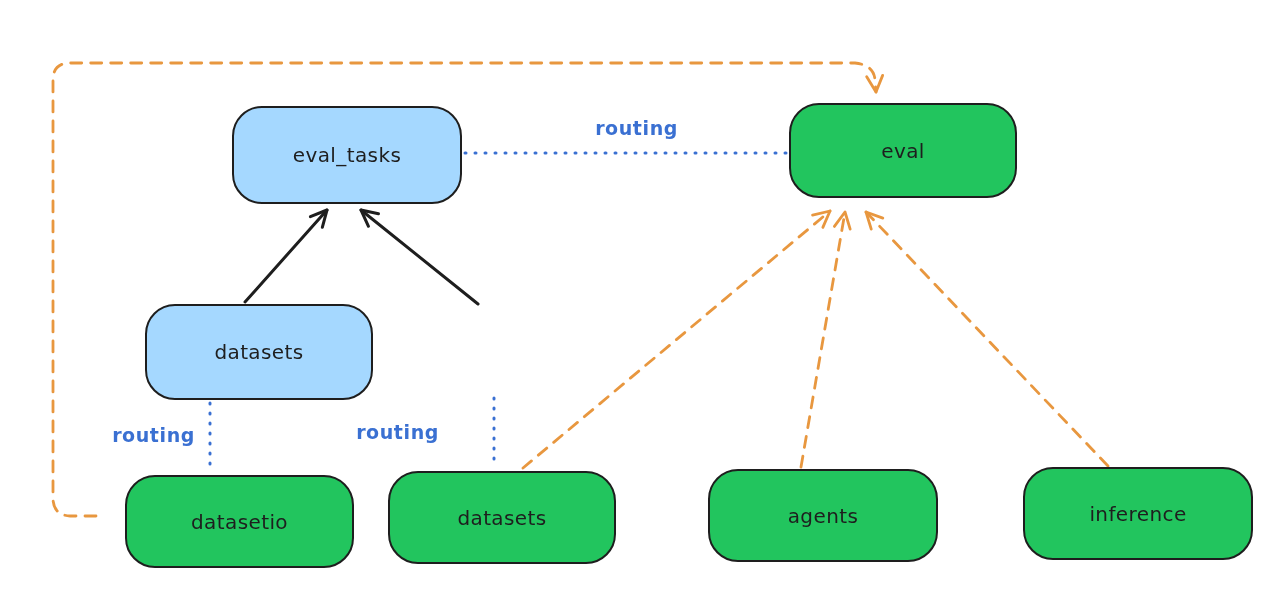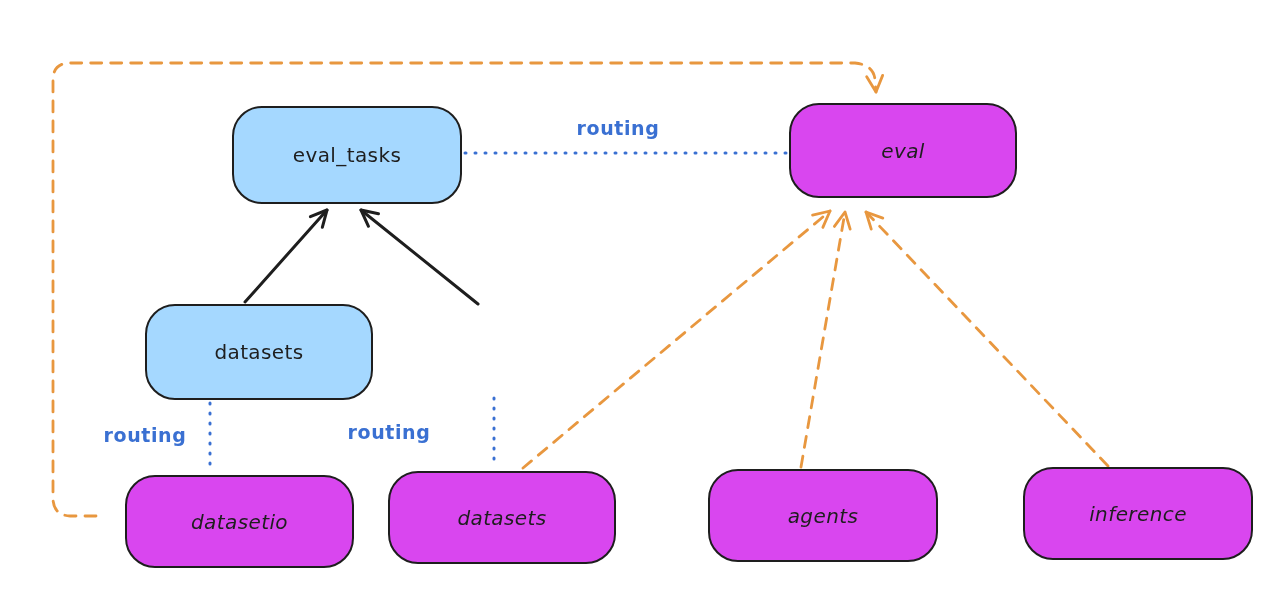--- a/index.html
+++ b/index.html
@@ -13,26 +13,26 @@
   .edges{position:absolute;left:0;top:0;width:1280px;height:596px;}
   .node{
     position:absolute;
     box-sizing:border-box;
     border:2.6px solid #1e1e1e;
     border-radius:30px;
     display:flex;align-items:center;justify-content:center;
     font-size:20px;color:#1e1e1e;letter-spacing:0.4px;
   }
   .node.blue{background:#a5d8ff;}
-  .node.green{background:#d946ef;font-style:italic;}
+  .node.green{background:#22c55e;}
   .edge-label{
     position:absolute;
     color:#3a70d2;
     font-size:19px;font-weight:bold;letter-spacing:0.6px;
-    text-align:center;
+    text-align:right;
   }
 </style>
 </head>
 <body>
 
 <div class="canvas">
 
   <svg class="edges" viewBox="0 0 1280 596" xmlns="http://www.w3.org/2000/svg">
     <defs>
       <marker id="arrow-black" viewBox="0 0 22 22" refX="19" refY="11" markerWidth="22" markerHeight="22" markerUnits="userSpaceOnUse" orient="auto">

